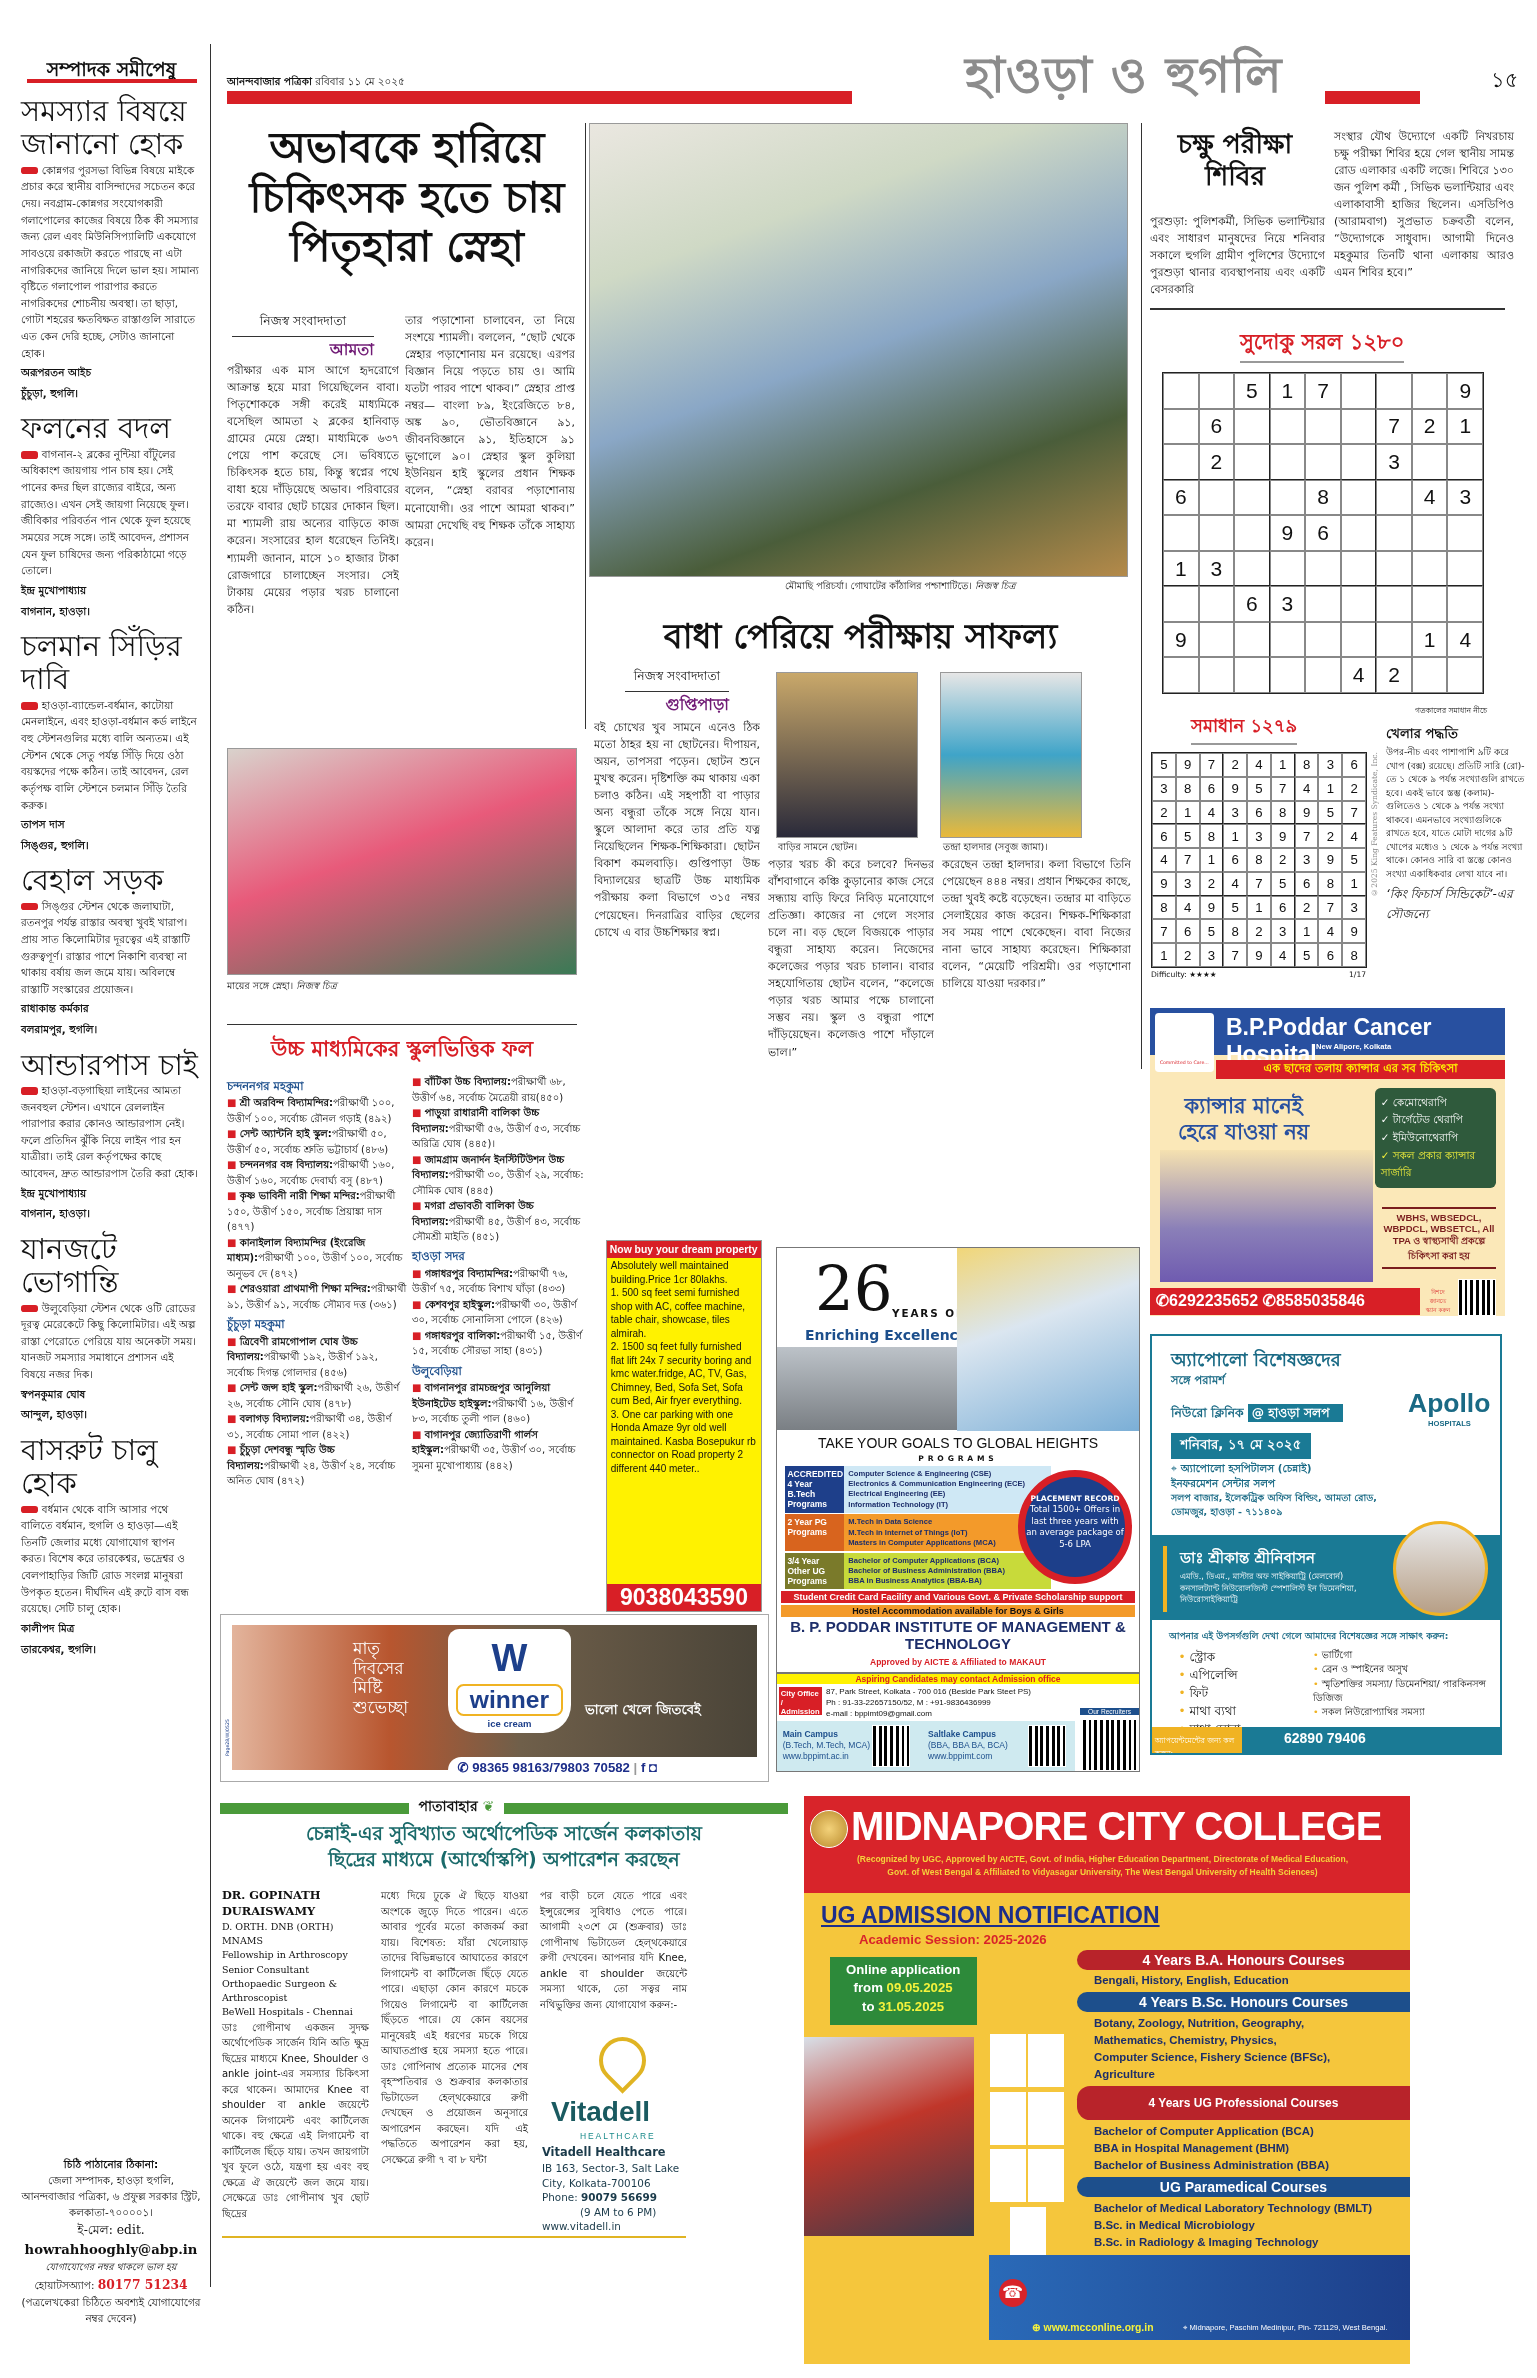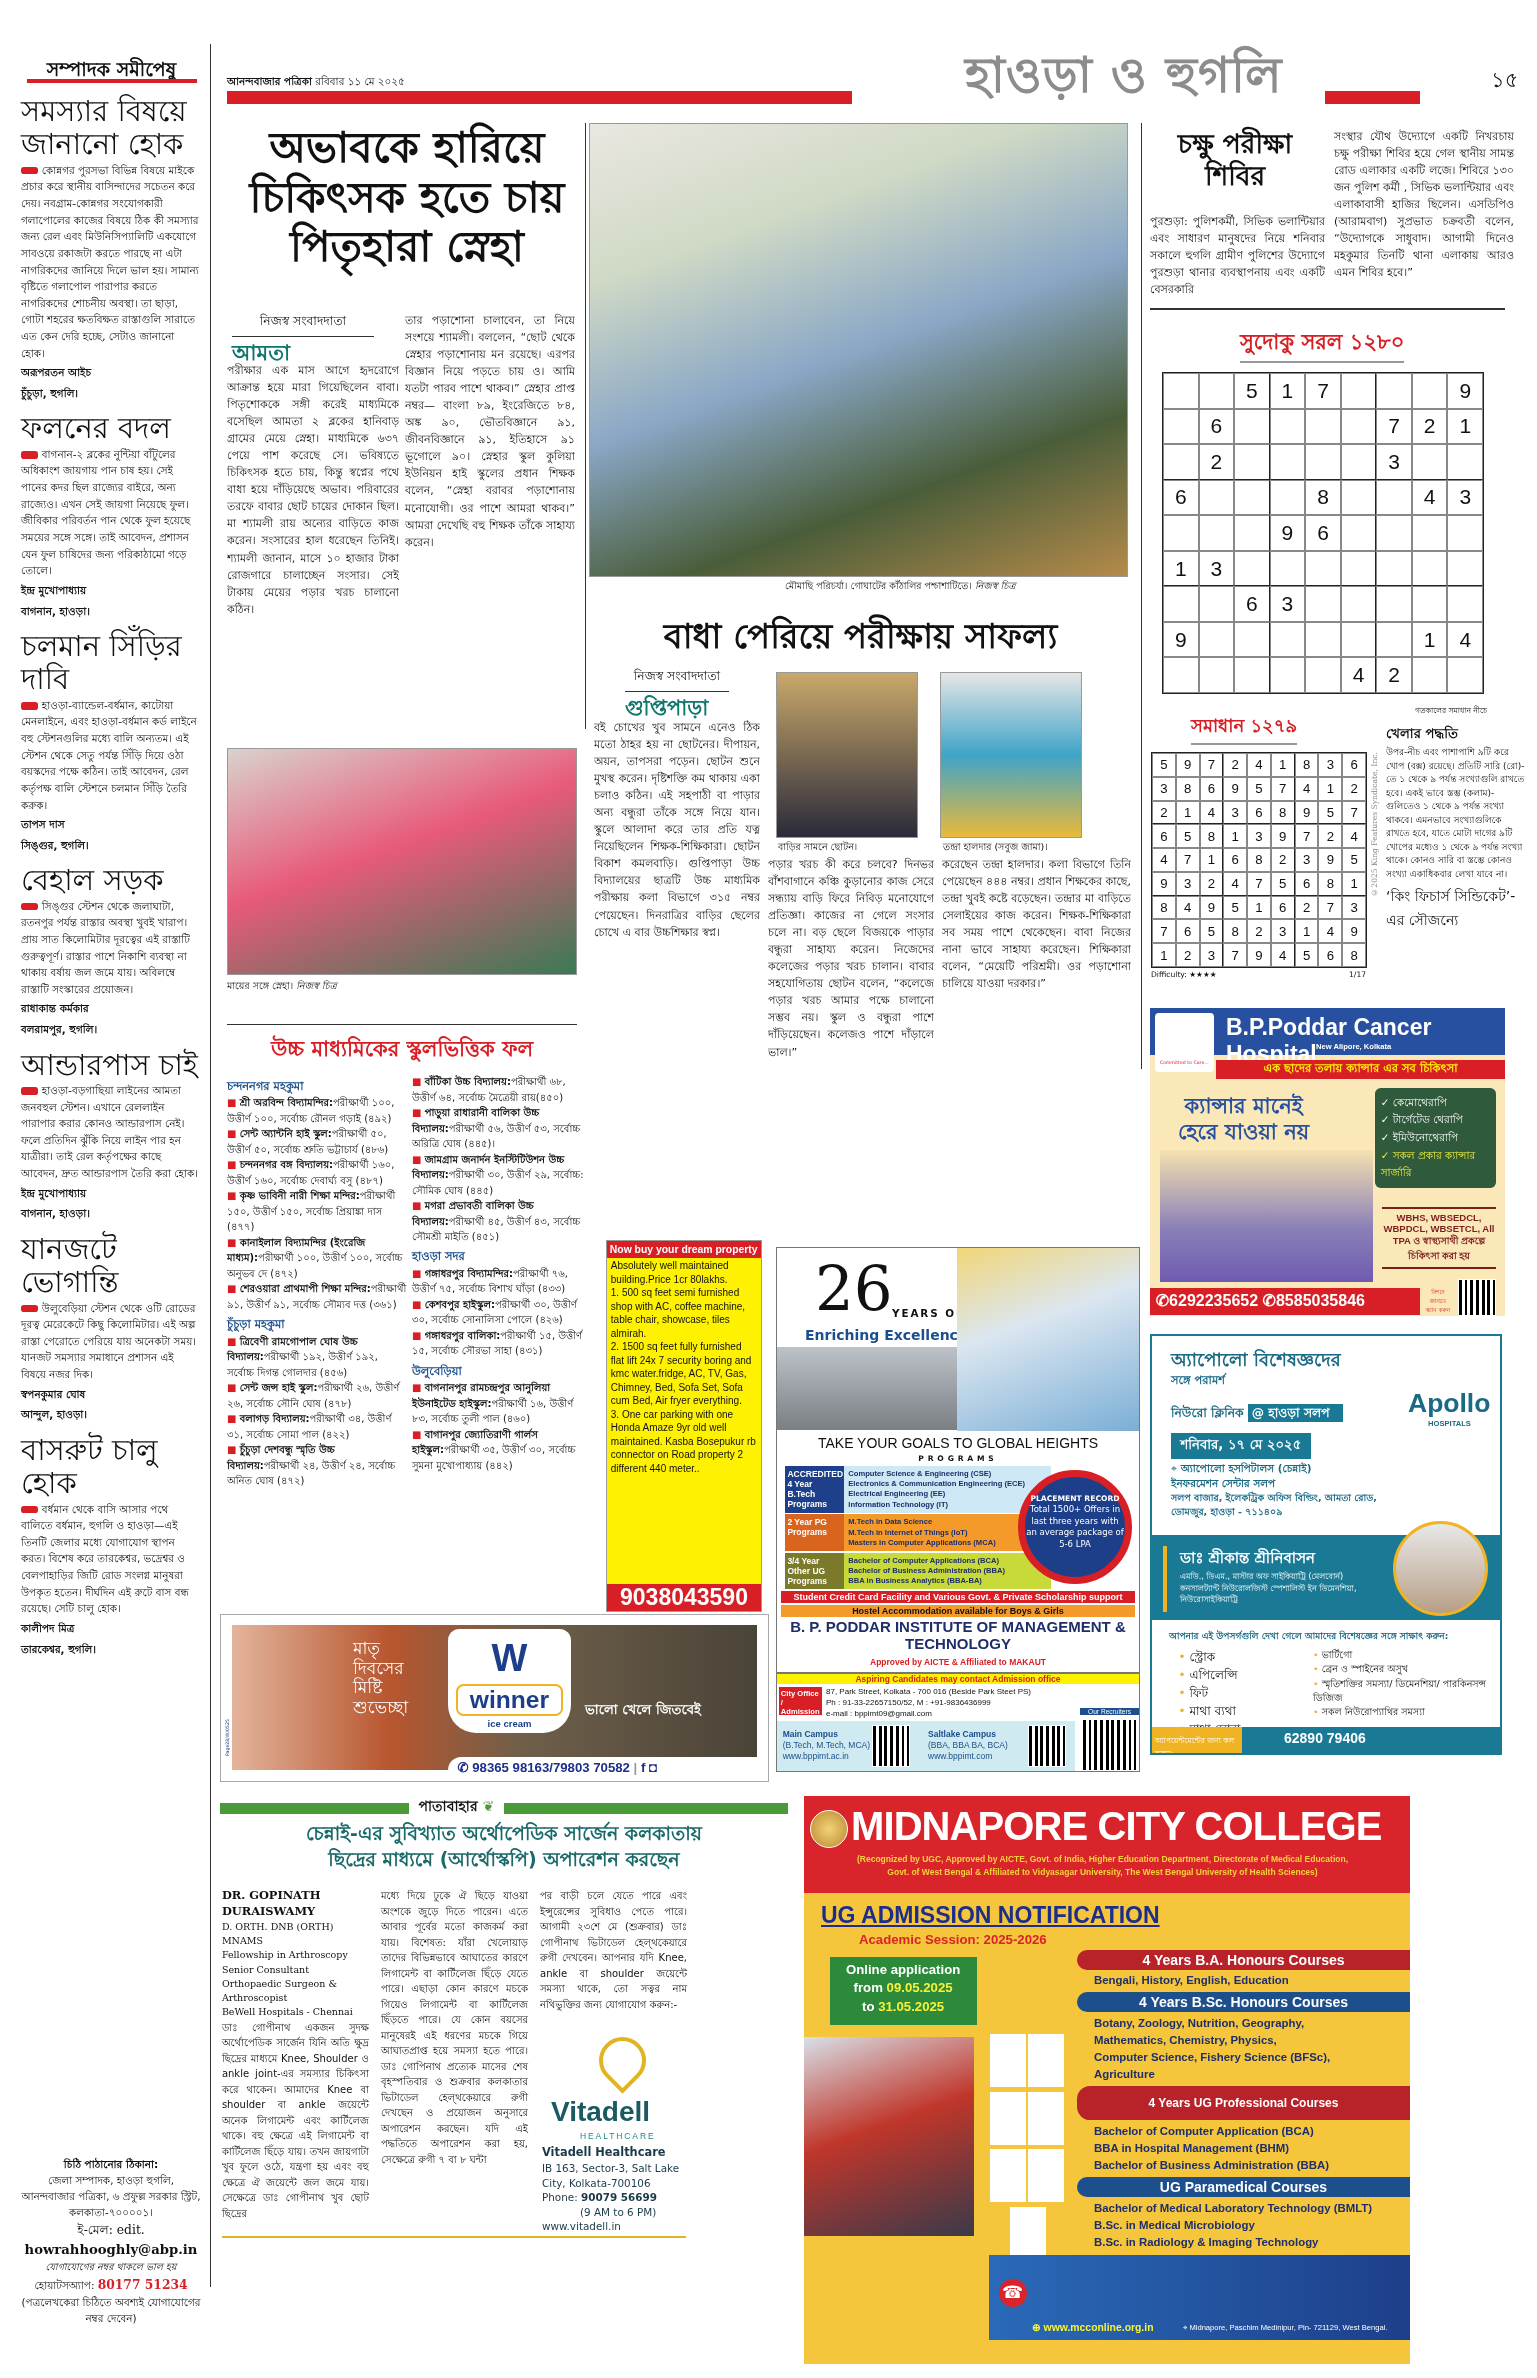--- a/index.html
+++ b/index.html
@@ -18,21 +18,21 @@
 #section-title{left:965px;top:38px;font-size:49px;font-weight:bold;color:#8c8c8c;letter-spacing:0.9px}
 #redbar2{left:1325px;top:91px;width:95px;height:13.2px;background:#d81f26}
 #pageno{left:1491px;top:64px;font-size:21px}
 
 .lc-head{font-size:29px;line-height:1.15;font-weight:300}
 .lc-body{font-size:10.4px;line-height:1.6}
 .lc-byline{font-size:10.4px;font-weight:bold;margin-top:3.8px}
 .bullet-icon{display:inline-block;width:17px;height:7.6px;background:#d81f26;border-radius:2.8px;margin-right:3.8px;vertical-align:middle}
 
 .hl{font-weight:bold;text-align:center}
-.dateloc{color:#0f766e;font-weight:bold;font-size:21px;text-align:left}
+.dateloc{color:#701a75;font-weight:bold;font-size:16px;text-align:right}
 .byl{font-size:12.3px;text-align:center;border-bottom:1.9px solid #333;padding-bottom:3.8px}
 .photo{background:linear-gradient(135deg,#8aa26a,#c9b27c 40%,#5e7b4a);border:0.9px solid #999}
 .cap{font-size:9.5px}
 
 .sgrid{display:grid;border:1.9px solid #222;position:absolute}
 .sgrid div{border:0.9px solid #888;display:flex;align-items:center;justify-content:center;font-family:"Liberation Sans",sans-serif}
 .sgrid div.rb{border-right:1.9px solid #222}
 .sgrid div.bb{border-bottom:1.9px solid #222}
 
 .ad{position:absolute;overflow:hidden}
@@ -308,21 +308,21 @@
     <div>5</div>
     <div>6</div>
     <div>8</div>
   </div>
 <div class="abs" style="left:1151px;top:970px;font-size:7.6px">Difficulty: ★★★★</div>
 <div class="abs" style="left:1349px;top:970px;font-size:7.6px">1/17</div>
 <div class="abs serif" style="left:1370px;top:752px;width:9.5px;font-size:7.6px;writing-mode:vertical-rl;transform:rotate(180deg);color:#888">©2025 King Features Syndicate, Inc.</div>
 <div class="abs" style="left:1386px;top:724px;width:142px">
   <div style="font-size:13.2px;font-weight:bold">খেলার পদ্ধতি</div>
   <div style="font-size:9px;line-height:1.5">উপর-নীচ এবং পাশাপাশি ৯টি করে খোপ (বক্স) রয়েছে। প্রতিটি সারি (রো)-তে ১ থেকে ৯ পর্যন্ত সংখ্যাগুলি রাখতে হবে। একই ভাবে স্তম্ভ (কলাম)-গুলিতেও ১ থেকে ৯ পর্যন্ত সংখ্যা থাকবে। এমনভাবে সংখ্যাগুলিকে রাখতে হবে, যাতে মোটা দাগের ৯টি খোপের মধ্যেও ১ থেকে ৯ পর্যন্ত সংখ্যা থাকে। কোনও সারি বা স্তম্ভে কোনও সংখ্যা একাধিকবার লেখা যাবে না।</div>
-  <div style="font-size:14px;margin-top:3.8px">‘কিং ফিচার্স সিন্ডিকেট’-এর সৌজন্যে</div>
+  <div style="font-size:12px;font-style:italic;margin-top:3.8px">‘কিং ফিচার্স সিন্ডিকেট’-এর সৌজন্যে</div>
 </div>
 
 <div class="abs hl" style="left:591px;top:610px;width:539px;font-size:34px">বাধা পেরিয়ে পরীক্ষায় সাফল্য</div>
 <div class="abs" style="left:625px;top:667px;width:104px">
   <div class="byl">নিজস্ব সংবাদদাতা</div>
   <div class="dateloc">গুপ্তিপাড়া</div>
 </div>
 <div class="abs txt" style="left:594px;top:719px;width:166px;height:492px;overflow:hidden">বই চোখের খুব সামনে এনেও ঠিক মতো ঠাহর হয় না ছোটনের। দীপায়ন, অয়ন, তাপসরা পড়েন। ছোটন শুনে মুখস্থ করেন। দৃষ্টিশক্তি কম থাকায় একা চলাও কঠিন। এই সহপাঠী বা পাড়ার অন্য বন্ধুরা তাঁকে সঙ্গে নিয়ে যান। স্কুলে আলাদা করে তার প্রতি যত্ন নিয়েছিলেন শিক্ষক-শিক্ষিকারা। ছোটন বিকাশ কমলবাড়ি। গুপ্তিপাড়া উচ্চ বিদ্যালয়ের ছাত্রটি উচ্চ মাধ্যমিক পরীক্ষায় কলা বিভাগে ৩১৫ নম্বর পেয়েছেন। দিনরাত্রির বাড়ির ছেলের চোখে এ বার উচ্চশিক্ষার স্বপ্ন।</div>
 <div class="abs photo" style="left:776px;top:672px;width:142px;height:166px;background:linear-gradient(180deg,#c9a86a,#2a2a3a)"></div>
 <div class="abs cap" style="left:778px;top:840px">বাড়ির সামনে ছোটন।</div>

